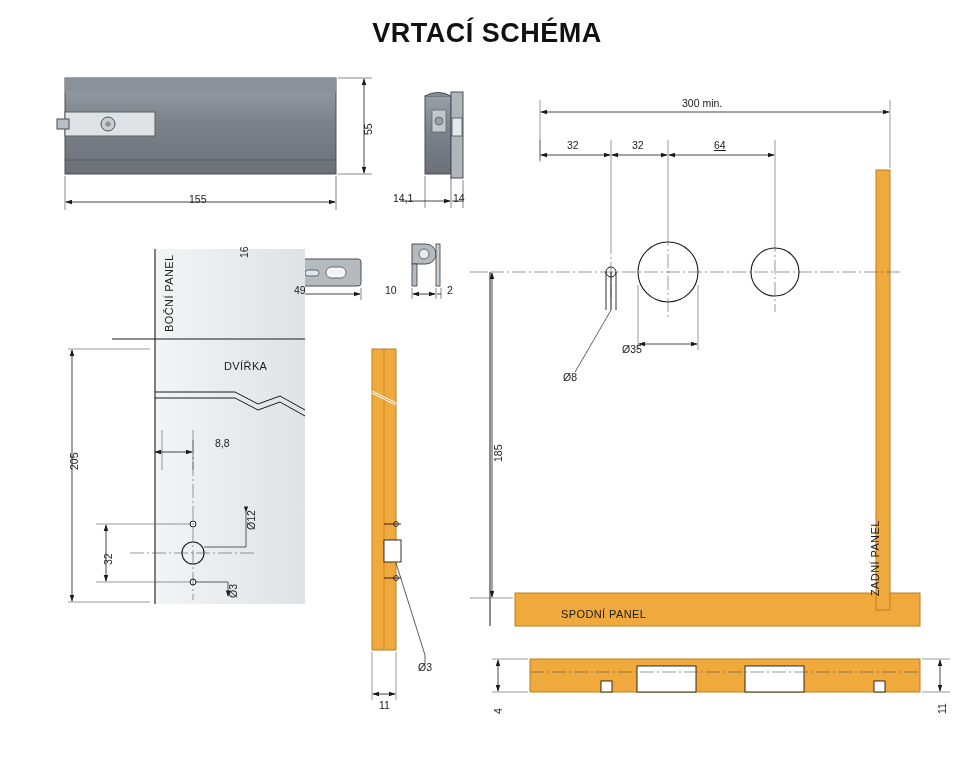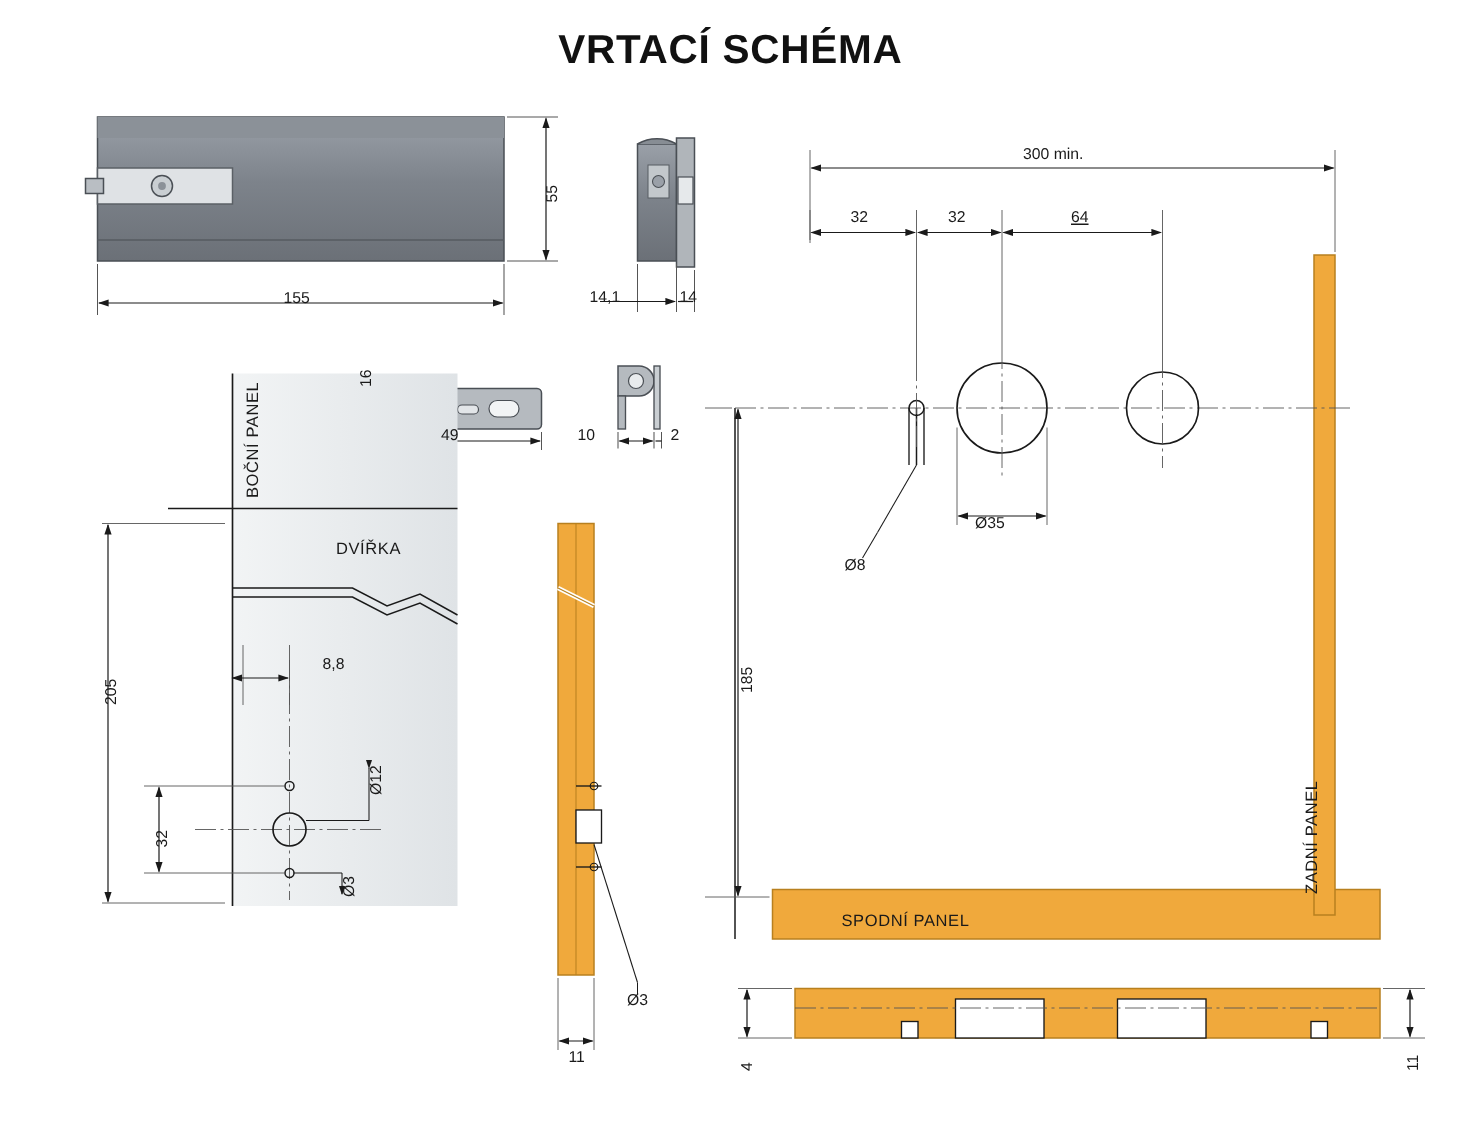--- a/index.html
+++ b/index.html
@@ -247,21 +247,21 @@
 
   <div class="lbl" style="left:418px;top:661px;">Ø3</div>
   <div class="lbl" style="left:379px;top:699px;">11</div>
 
   <div class="lbl" style="left:682px;top:97px;">300 min.</div>
   <div class="lbl" style="left:567px;top:139px;">32</div>
   <div class="lbl" style="left:632px;top:139px;">32</div>
   <div class="lbl" style="left:714px;top:139px;text-decoration:underline;">64</div>
   <div class="lbl rot" style="left:492px;top:462px;">185</div>
   <div class="lbl" style="left:563px;top:371px;">Ø8</div>
-  <div class="lbl" style="left:650px;top:343px;text-align:center;">Ø35</div>
+  <div class="lbl" style="left:622px;top:343px;text-align:center;">Ø35</div>
 
   <div class="lbl panel" style="left:561px;top:608px;">SPODNÍ PANEL</div>
   <div class="lbl panel rot" style="left:869px;top:596px;">ZADNÍ PANEL</div>
 
   <div class="lbl rot" style="left:492px;top:714px;">4</div>
   <div class="lbl rot" style="left:936px;top:714px;">11</div>
 
 </div>
 
 </body></html>

